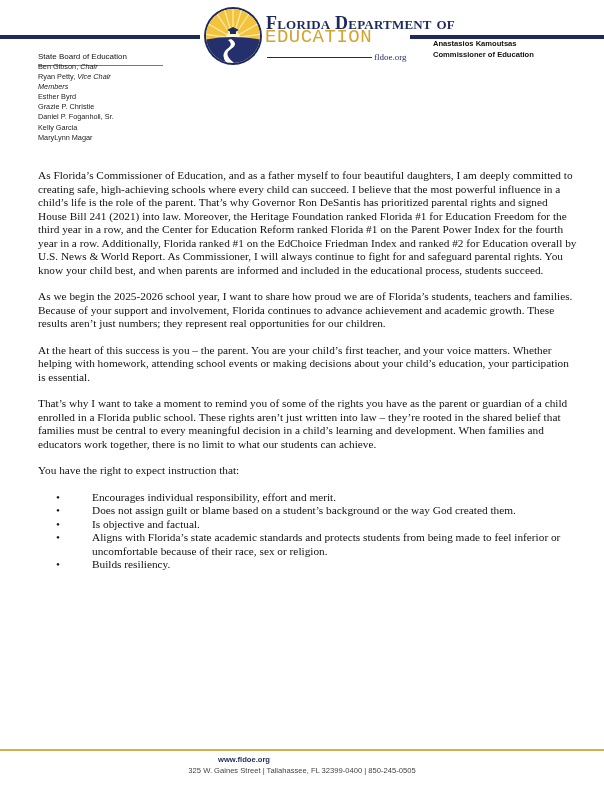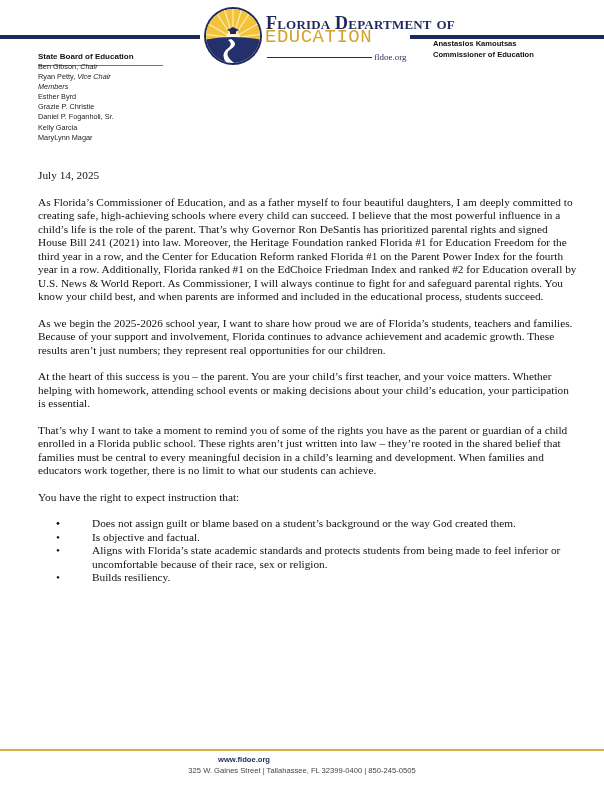--- a/index.html
+++ b/index.html
@@ -9,21 +9,21 @@
   .header-bar-left { position: absolute; left: 0; top: 35px; width: 200px; height: 4px; background: #1f2a5c; }
   .header-bar-right { position: absolute; left: 410px; top: 35px; width: 194px; height: 4px; background: #1f2a5c; }
 
   .logo { position: absolute; left: 203px; top: 5px; width: 205px; height: 62px; }
   .logo-seal { position: absolute; left: 0; top: 1px; width: 60px; height: 60px; }
   .logo-top { position: absolute; left: 63px; top: 8px; font-family: "Liberation Serif", serif; font-weight: bold; font-size: 18px; color: #1f2a5c; letter-spacing: 0.2px; white-space: nowrap; font-variant: small-caps; }
   .logo-edu { position: absolute; left: 62px; top: 17px; font-family: Liberation Mono, monospace; font-size: 19px; color: #d3a42e; letter-spacing: 0.5px; white-space: nowrap; line-height: 30px; }
   .logo-rule { position: absolute; left: 64px; top: 52px; width: 105px; height: 1px; background: #1f2a5c; }
   .logo-url { position: absolute; left: 171px; top: 47px; font-family: "Liberation Serif", serif; font-size: 9px; color: #1f2a5c; white-space: nowrap; }
 
-  .board-title { position: absolute; left: 38px; top: 52px; font-family: "Liberation Sans", sans-serif; font-weight: bold; font-size: 8px; color: #111; }
+  .board-title { position: absolute; left: 38px; top: 52px; font-family: "Liberation Sans", sans-serif; font-weight: normal; font-size: 8px; color: #111; }
   .board-rule { position: absolute; left: 38px; top: 65px; width: 125px; height: 1px; background: #777; }
   .board-list { position: absolute; left: 38px; top: 62px; font-family: "Liberation Sans", sans-serif; font-size: 7.3px; line-height: 10.1px; color: #222; }
   .board-list div { white-space: nowrap; }
   .board-list i { font-style: italic; }
 
   .commissioner { position: absolute; left: 433px; top: 38px; font-family: "Liberation Sans", sans-serif; font-weight: bold; font-size: 7.6px; line-height: 11px; color: #111; }
 
   .letter { position: absolute; left: 38px; top: 169px; width: 540px; font-size: 11.3px; line-height: 13.5px; color: #111; }
   .letter p { margin-bottom: 13px; }
   .letter .date { margin-bottom: 13px; }
@@ -88,28 +88,27 @@
   <div>Kelly Garcia</div>
   <div>MaryLynn Magar</div>
 </div>
 
 <div class="commissioner">
   <div>Anastasios Kamoutsas</div>
   <div>Commissioner of Education</div>
 </div>
 
 <div class="letter">
-  <p class="date">July 14, 2025</p>
   <p>As Florida’s Commissioner of Education, and as a father myself to four beautiful daughters, I am deeply committed to creating safe, high-achieving schools where every child can succeed. I believe that the most powerful influence in a child’s life is the role of the parent. That’s why Governor Ron DeSantis has prioritized parental rights and signed House Bill 241 (2021) into law. Moreover, the Heritage Foundation ranked Florida #1 for Education Freedom for the third year in a row, and the Center for Education Reform ranked Florida #1 on the Parent Power Index for the fourth year in a row. Additionally, Florida ranked #1 on the EdChoice Friedman Index and ranked #2 for Education overall by U.S. News &amp; World Report. As Commissioner, I will always continue to fight for and safeguard parental rights. You know your child best, and when parents are informed and included in the educational process, students succeed.</p>
   <p>As we begin the 2025-2026 school year, I want to share how proud we are of Florida’s students, teachers and families. Because of your support and involvement, Florida continues to advance achievement and academic growth. These results aren’t just numbers; they represent real opportunities for our children.</p>
   <p>At the heart of this success is you – the parent. You are your child’s first teacher, and your voice matters. Whether helping with homework, attending school events or making decisions about your child’s education, your participation is essential.</p>
   <p>That’s why I want to take a moment to remind you of some of the rights you have as the parent or guardian of a child enrolled in a Florida public school. These rights aren’t just written into law – they’re rooted in the shared belief that families must be central to every meaningful decision in a child’s learning and development. When families and educators work together, there is no limit to what our students can achieve.</p>
   <p style="margin-bottom:0">You have the right to expect instruction that:</p>
   <ul>
-    <li><span class="bullet">•</span></li>
+    <li><span class="bullet">•</span><span>Encourages individual responsibility, effort and merit.</span></li>
     <li><span class="bullet">•</span><span>Does not assign guilt or blame based on a student’s background or the way God created them.</span></li>
     <li><span class="bullet">•</span><span>Is objective and factual.</span></li>
     <li><span class="bullet">•</span><span>Aligns with Florida’s state academic standards and protects students from being made to feel inferior or uncomfortable because of their race, sex or religion.</span></li>
     <li><span class="bullet">•</span><span>Builds resiliency.</span></li>
   </ul>
 </div>
 
 <div class="footer-rule"></div>
 <div class="footer-url">www.fldoe.org</div>
 <div class="footer-addr">325 W. Gaines Street |  Tallahassee, FL 32399-0400  |  850-245-0505</div>

